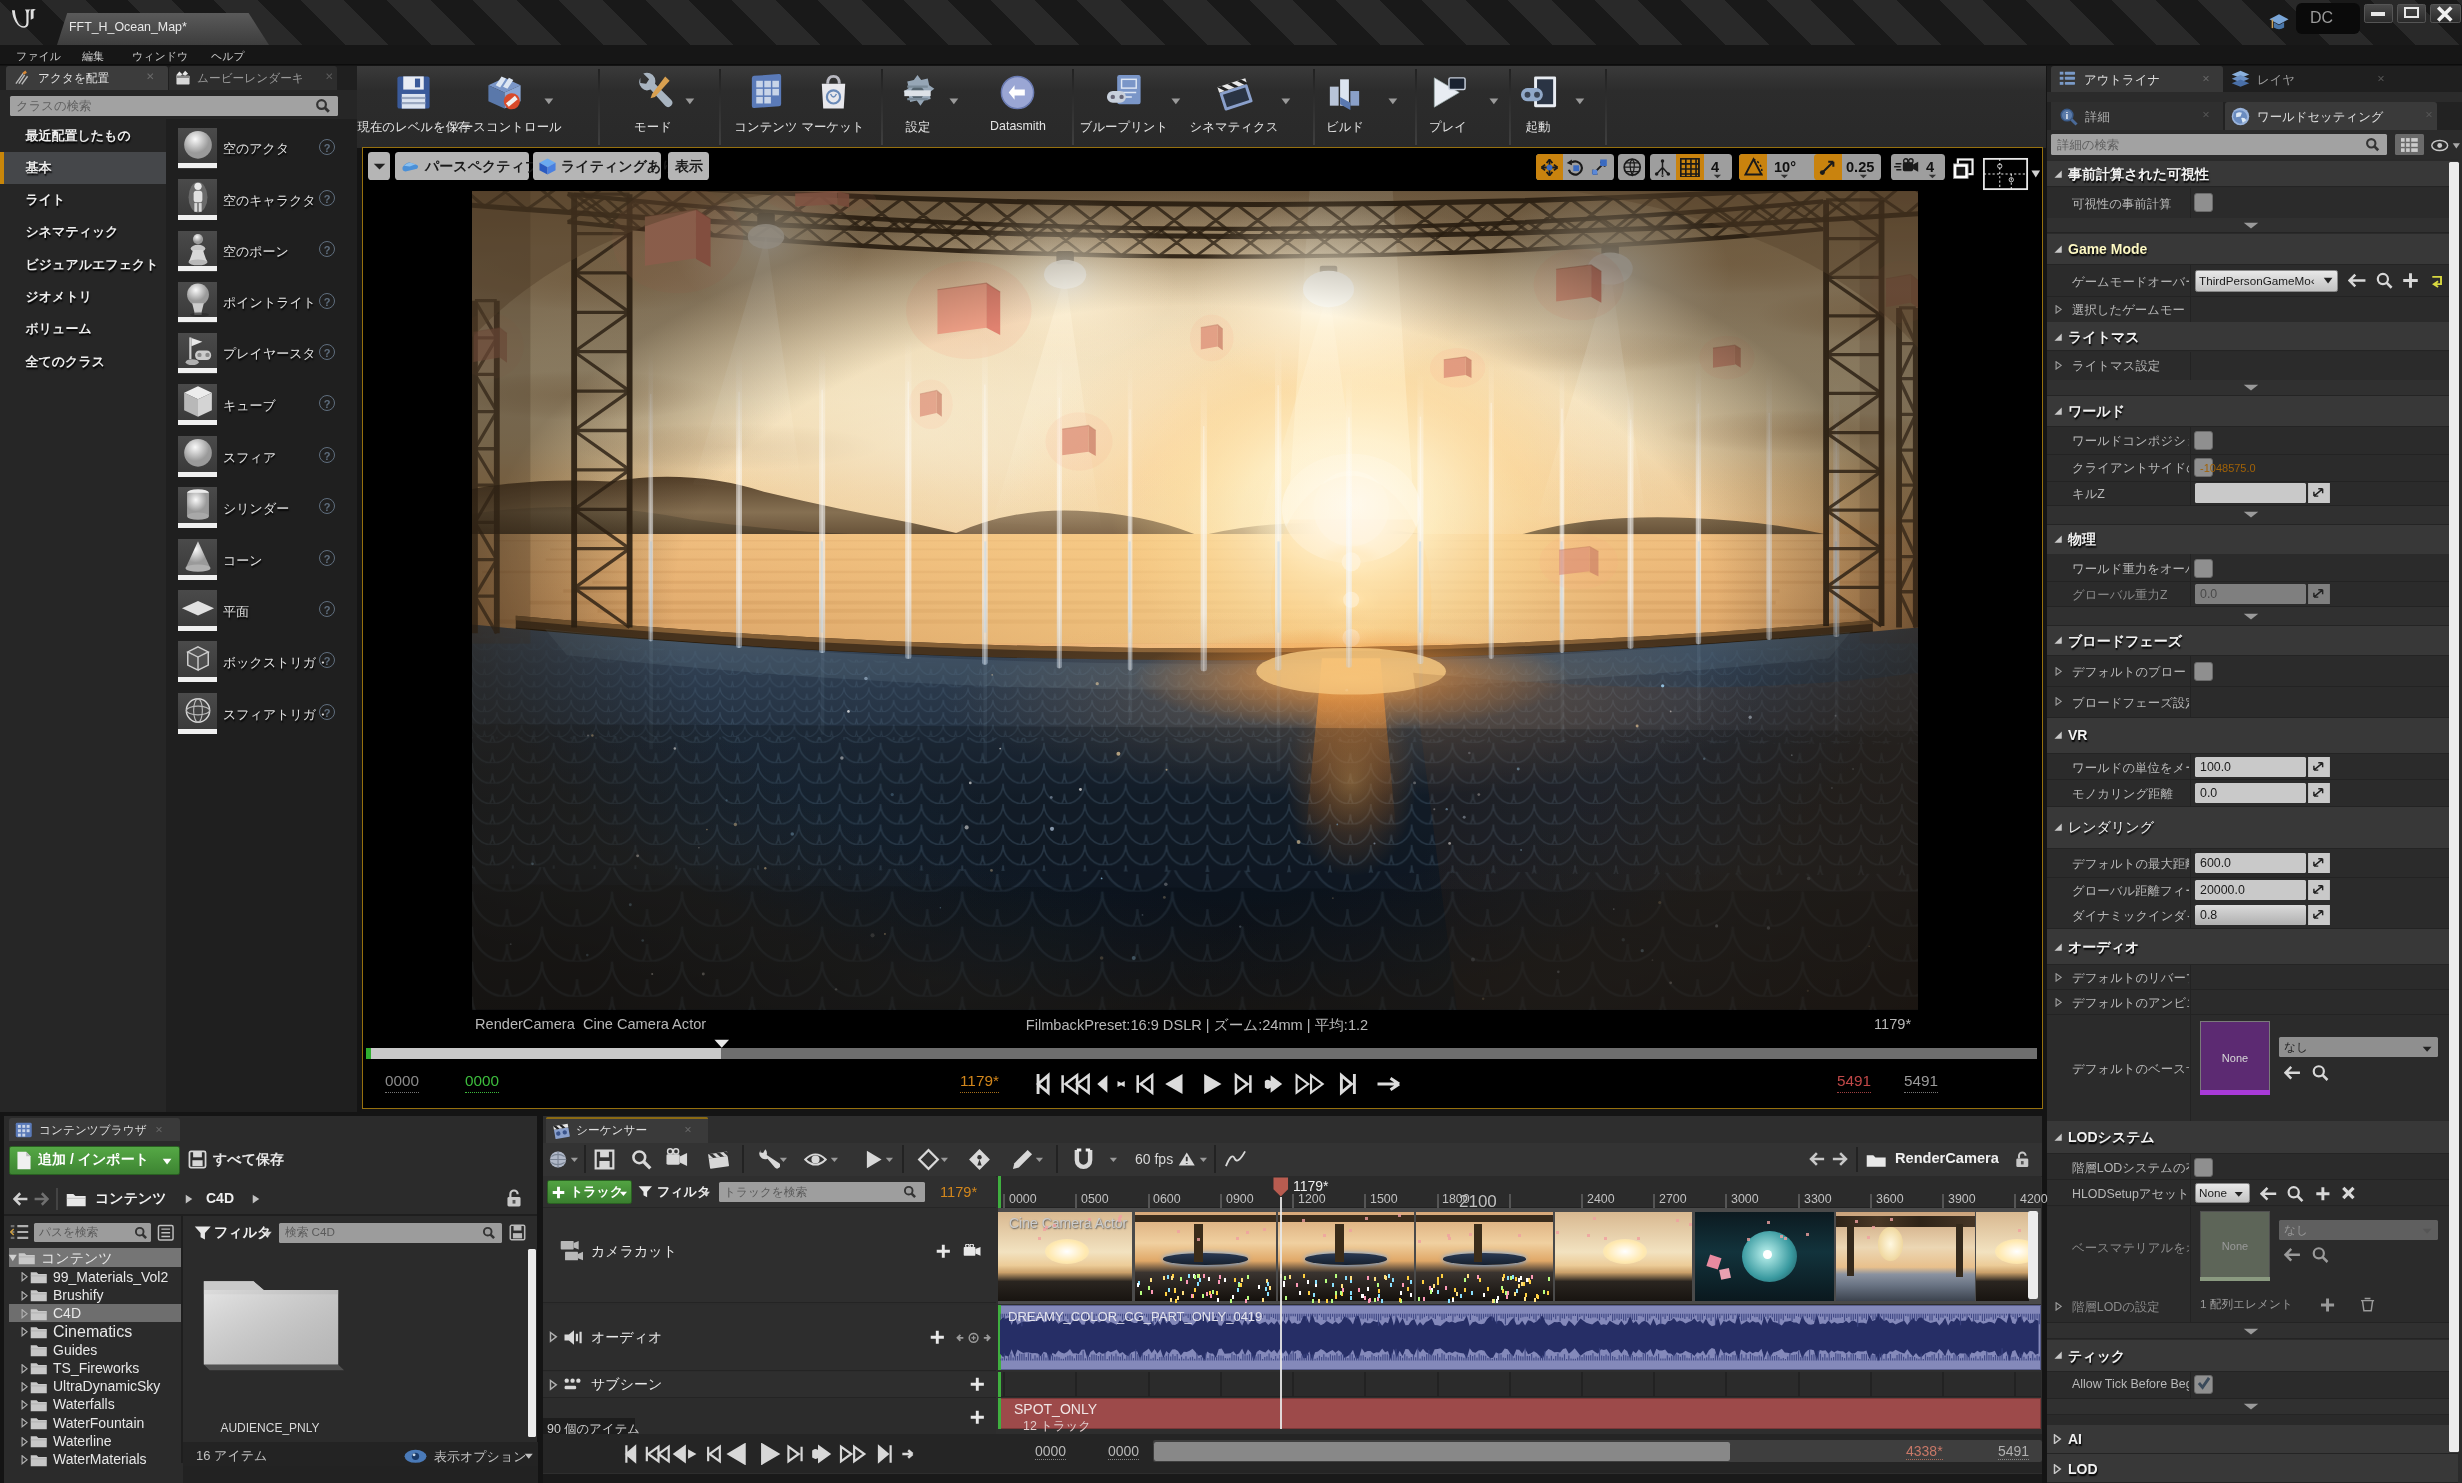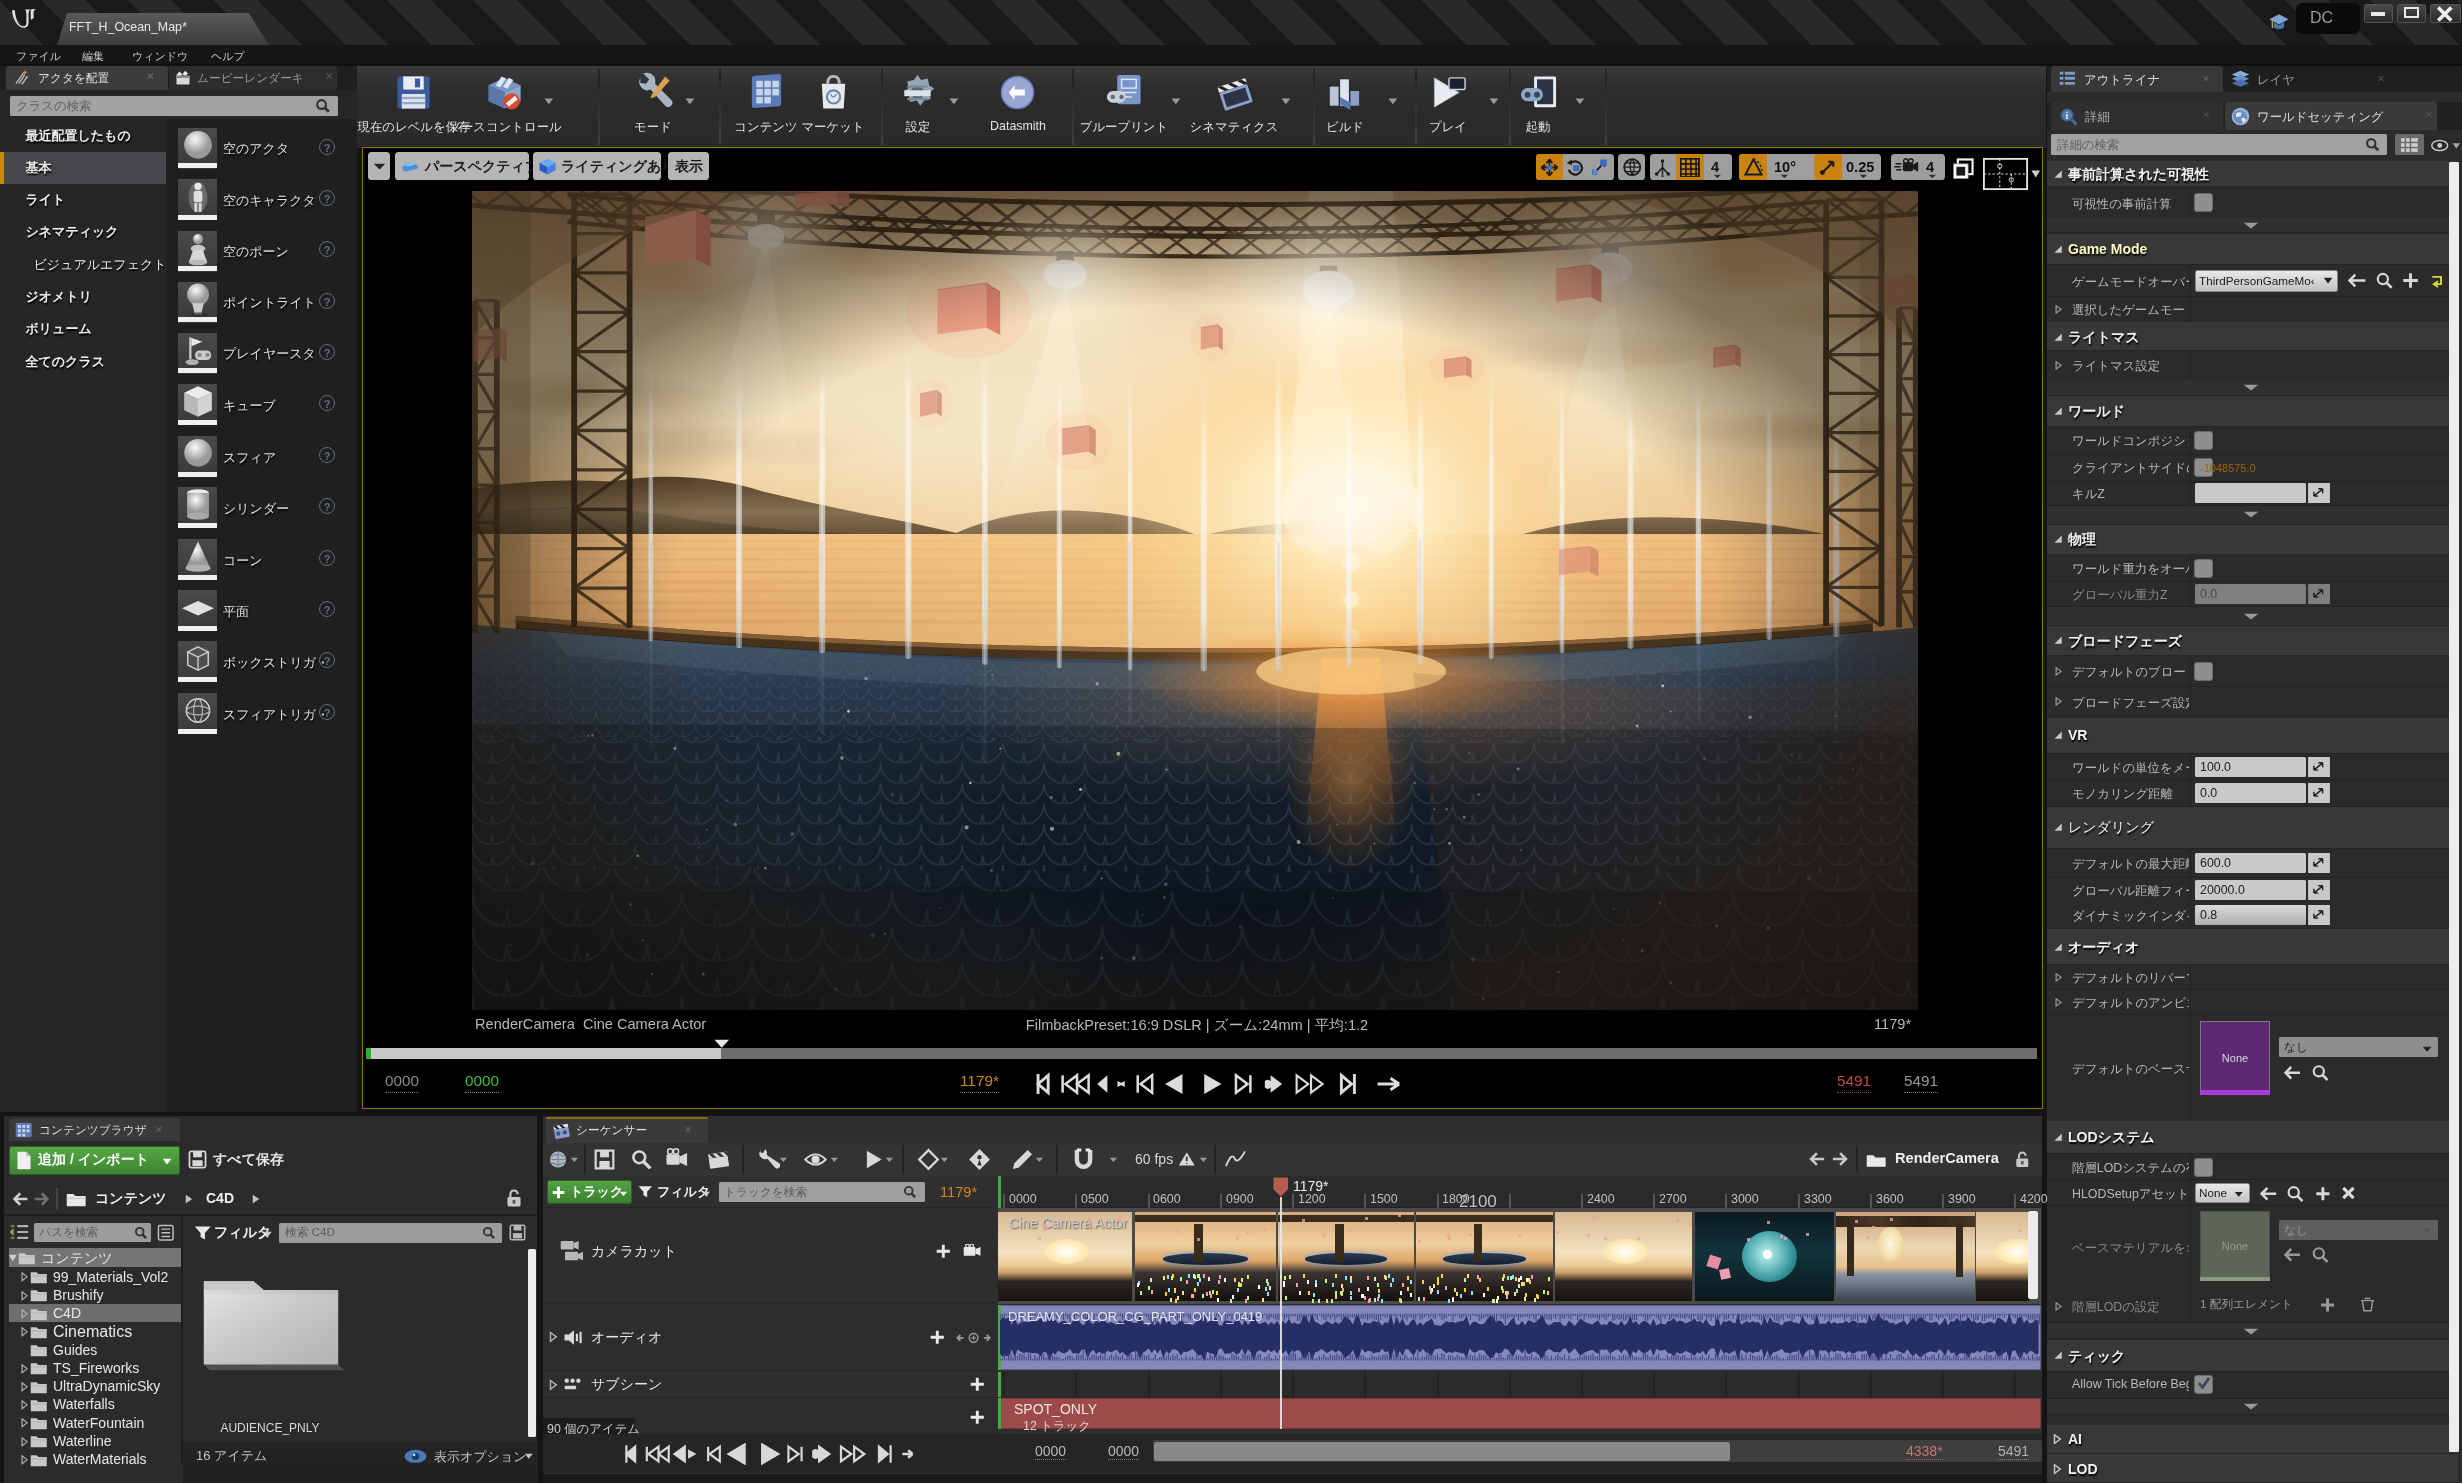--- a/index.html
+++ b/index.html
@@ -58,21 +58,21 @@
     <circle cx="9" cy="9" r="6" fill="none" stroke="#333" stroke-width="3"></circle>
     <path d="M13.5 13.5 L19 19" stroke="#333" stroke-width="4"></path>
   </svg>
 <div class="abs" style="left:166px;top:119px;width:191px;height:993px;background:#1f1f1f;"></div>
 <div class="abs txt" style="left:25.5px;top:127px;color:#ededed;font-size:13px;font-weight:bold;text-shadow:0.7px 1.5px 1.5px #000;">最近配置したもの</div>
 <div class="abs" style="left:0;top:152px;width:166px;height:32px;background:#45474a;"></div>
 <div class="abs" style="left:0;top:152px;width:3.6px;height:32px;background:#c8860a;"></div>
 <div class="abs txt" style="left:25.5px;top:159px;color:#ededed;font-size:13px;font-weight:bold;text-shadow:0.7px 1.5px 1.5px #000;">基本</div>
 <div class="abs txt" style="left:25.5px;top:191px;color:#ededed;font-size:13px;font-weight:bold;text-shadow:0.7px 1.5px 1.5px #000;">ライト</div>
 <div class="abs txt" style="left:25.5px;top:223px;color:#ededed;font-size:13px;font-weight:bold;text-shadow:0.7px 1.5px 1.5px #000;">シネマティック</div>
-<div class="abs txt" style="left:25.5px;top:256px;color:#ededed;font-size:13px;font-weight:normal;text-shadow:0.7px 1.5px 1.5px #000;margin-left:8px;">ビジュアルエフェクト</div>
+<div class="abs txt" style="left:25.5px;top:256px;color:#ededed;font-size:13px;font-weight:bold;text-shadow:0.7px 1.5px 1.5px #000;">ビジュアルエフェクト</div>
 <div class="abs txt" style="left:25.5px;top:288px;color:#ededed;font-size:13px;font-weight:bold;text-shadow:0.7px 1.5px 1.5px #000;">ジオメトリ</div>
 <div class="abs txt" style="left:25.5px;top:320px;color:#ededed;font-size:13px;font-weight:bold;text-shadow:0.7px 1.5px 1.5px #000;">ボリューム</div>
 <div class="abs txt" style="left:25.5px;top:353px;color:#ededed;font-size:13px;font-weight:bold;text-shadow:0.7px 1.5px 1.5px #000;">全てのクラス</div>
 <div class="abs" style="left:178px;top:128px;width:39px;height:41px;background:linear-gradient(#4a4a4a,#383838);"></div>
 <div class="abs" style="left:178px;top:163px;width:39px;height:5.1px;background:#f0f0f0;"></div>
 <div class="abs" style="left:179px;top:128px;"><svg width="38" height="35" viewBox="0 0 52 48">
       <defs>
         <radialGradient id="gssphere203" cx="40%" cy="30%">
           <stop offset="0%" stop-color="#fafafa"></stop>
           <stop offset="100%" stop-color="#9a9a9a"></stop>

